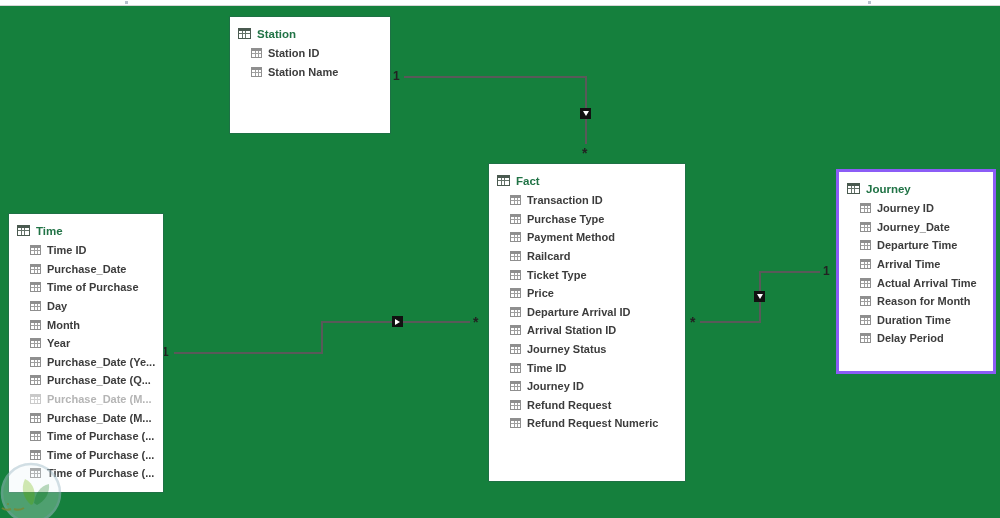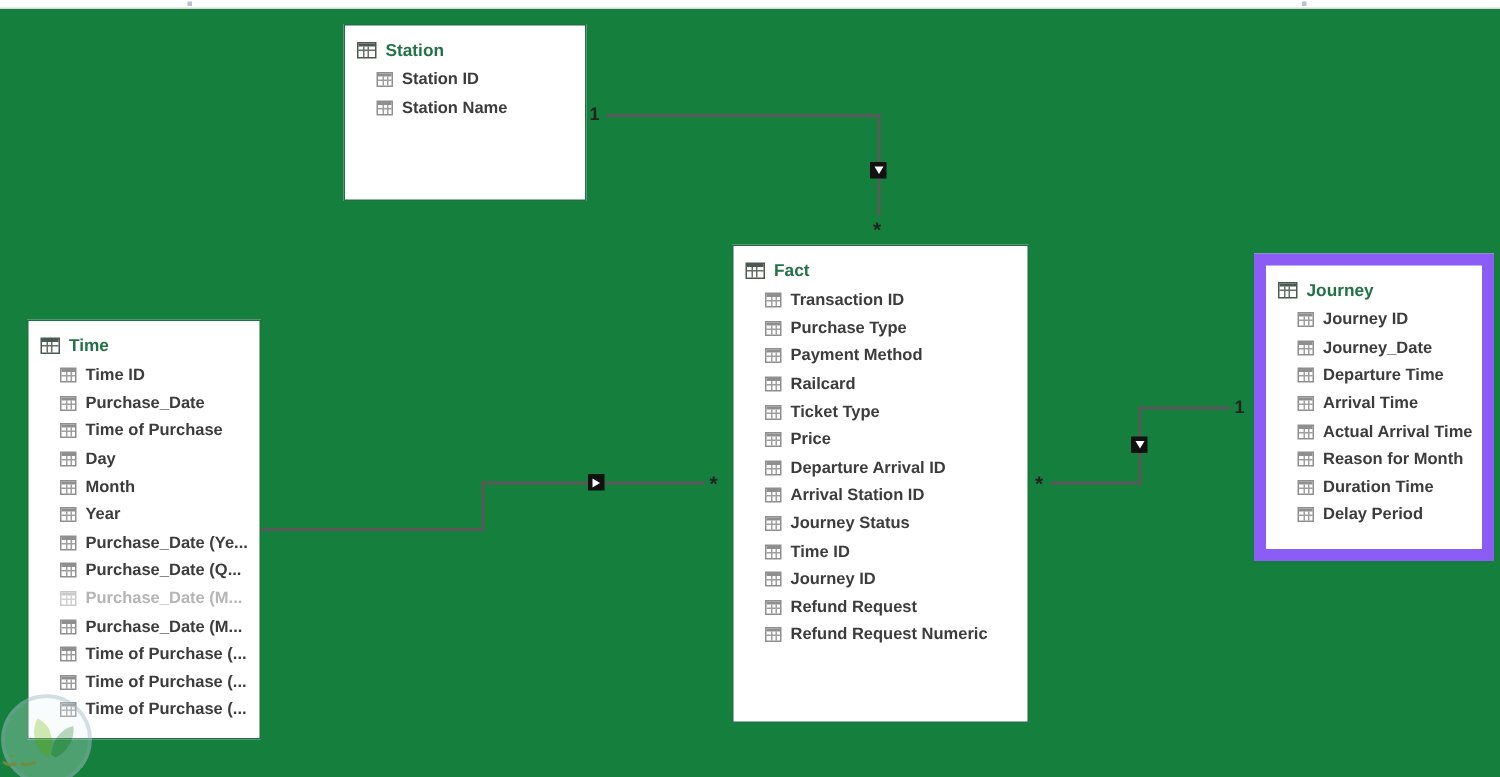--- a/index.html
+++ b/index.html
@@ -9,21 +9,21 @@
   }
   
   .topstrip{position:absolute;left:0;top:0;width:1000px;height:5px;background:#ffffff;border-bottom:1px solid #d6d6d6;}
   .topstrip .dot{position:absolute;top:1px;width:3px;height:3px;background:#9aa7b8;opacity:.7;}
 
   
   .entity{
     position:absolute;box-sizing:border-box;background:#ffffff;
     border:1px solid #1e7145;z-index:10;
   }
-  .entity.selected{border:8px solid #8b5cf6;text-align:right;}
+  .entity.selected{border:3px solid #8b5cf6;text-align:right;}
   .ehead{display:flex;align-items:center;gap:6px;padding:7px 0 0 8px;height:19px;}
   .etitle{color:#217346;font-size:11.5px;font-weight:bold;white-space:nowrap;}
   .erows{padding-top:1px;}
   .row{display:flex;align-items:center;gap:6px;height:18.6px;padding-left:21px;color:#8f8f8f;overflow:hidden;}
   .flabel{color:#3c3c3c;font-size:11px;font-weight:bold;white-space:nowrap;}
   .row.muted{color:#c9c9c9;}
   .row.muted .flabel{color:#b5b5b5;}
 
   
   .ticon{position:relative;flex:none;width:11px;height:10px;box-sizing:border-box;
@@ -132,21 +132,21 @@
           <span class="ticon"></span>
           <span class="flabel">Refund Request</span>
         </div>
       <div class="row">
           <span class="ticon"></span>
           <span class="flabel">Refund Request Numeric</span>
         </div>
     </div>
   </div>
 
-  <div class="entity" style="left:18px;top:213px;width:156px;height:280px">
+  <div class="entity" style="left:8px;top:213px;width:156px;height:280px">
     <div class="ehead">
       <span class="ticon"></span>
       <span class="etitle">Time</span>
     </div>
     <div class="erows">
       <div class="row">
           <span class="ticon"></span>
           <span class="flabel">Time ID</span>
         </div>
       <div class="row">

